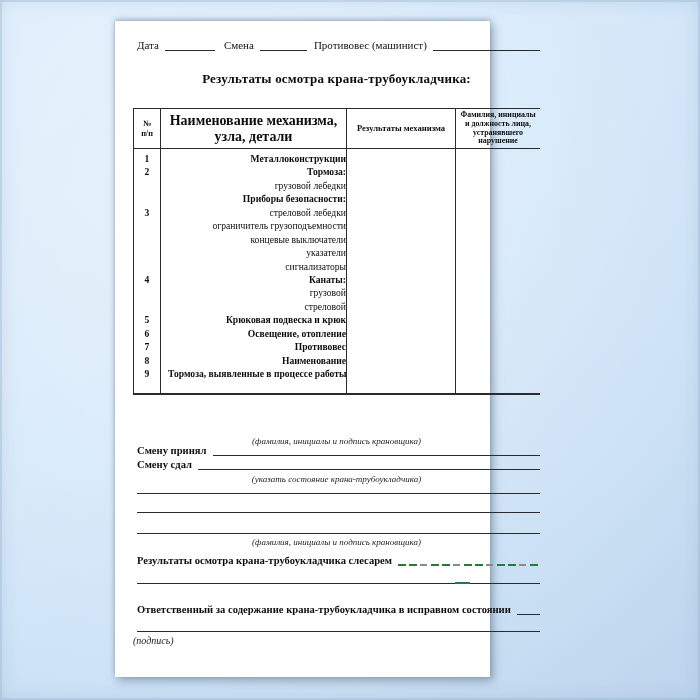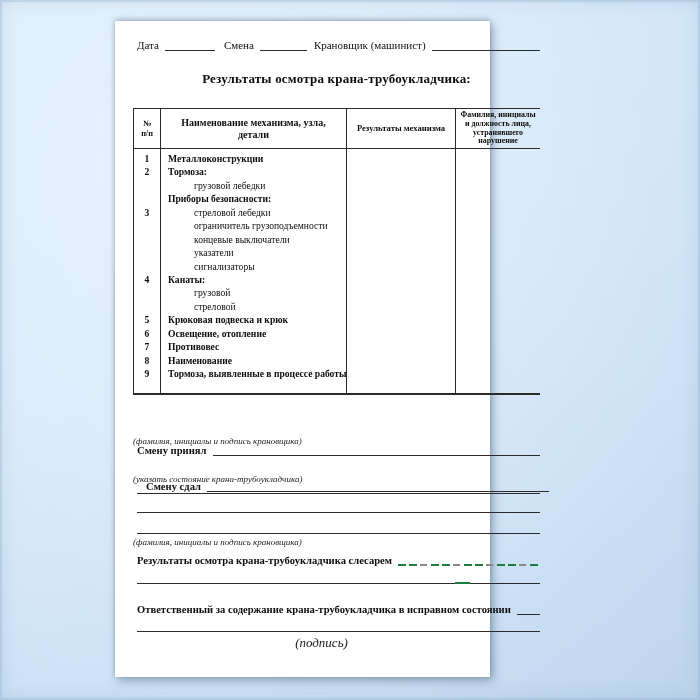--- a/index.html
+++ b/index.html
@@ -29,54 +29,54 @@
   .insp-table{left:18px;top:87px;width:407px;height:287px;border-left:1.3px solid var(--line);border-top:1.7px solid var(--line);border-bottom:2px solid var(--line);box-sizing:border-box;color:#0d0d0d;}
   .thead{display:flex;height:40px;border-bottom:1.5px solid var(--line);box-sizing:border-box;}
   .tbody{display:flex;height:245px;}
   .c1{width:27px;}
   .c2{width:186px;}
   .c3{width:109px;}
   .c4{width:85px;flex:1;}
   .c1,.c2,.c3{border-right:1px solid var(--line);box-sizing:border-box;}
   .th{display:flex;flex-direction:column;align-items:center;justify-content:center;font-weight:bold;text-align:center;line-height:1.12;}
   .th-num{font-size:8.2px;}
-  .th-name{font-size:10px;padding:0 6px;}
+  .th-name{font-size:14px;padding:0 6px;}
   .th-res{font-size:8.6px;padding:0 6px;}
   .th-person{font-size:7.9px;padding:0 3px;}
   .col{padding-top:3px;box-sizing:border-box;}
   .tline{height:13.45px;line-height:13.45px;font-size:9.6px;white-space:nowrap;}
   .col-num .tline{text-align:center;font-weight:bold;}
-  .col-name .tline{padding-left:7px;}
+  .col-name .tline{padding-left:7px;text-align:right;}
   .col-name .tline.b{font-weight:bold;}
   .col-name .tline.ind{padding-left:33px;}
   
   .sig-row{left:22px;width:403px;display:flex;align-items:flex-end;font-size:10.6px;font-weight:bold;color:#0d0d0d;}
   .sig-row .lbl{white-space:nowrap;padding-right:6px;}
-  .hint{left:18px;width:407px;font-style:italic;font-size:9px;color:#1a1a1a;}
+  .hint{left:18px;width:407px;text-align:center;font-style:italic;font-size:9px;color:#1a1a1a;}
   .hr{left:22px;width:403px;height:0;border-top:1.4px solid var(--line);}
   .green-dash{flex:1;height:12px;position:relative;}
   .green-dash::after{content:"";position:absolute;left:0;right:0;bottom:0;height:2.2px;
     background:repeating-linear-gradient(90deg,var(--accent-green) 0 8px,transparent 8px 11px,var(--accent-green) 11px 19px,transparent 19px 22px,#8a8a8a 22px 29px,transparent 29px 33px);}
   .green-seg{position:absolute;left:318px;top:-2px;width:15px;height:2.4px;background:var(--accent-green);}
   .short-ul{width:100%;max-width:78px;}
-  .podpis{left:18px;top:614px;width:377px;text-align:center;font-style:italic;font-size:13px;color:#1a1a1a;}
+  .podpis{left:18px;top:614px;width:377px;text-align:left;font-style:italic;font-size:10px;color:#1a1a1a;}
 </style>
 </head>
 <body>
 
 <div class="frame"></div>
 
 <div class="page">
 
   <div class="abs fields-row">
     <span class="lbl">Дата</span>
     <span class="uline u1"></span>
     <span class="lbl">Смена</span>
     <span class="uline u2"></span>
-    <span class="lbl">Крановщик (машинист)</span>
+    <span class="lbl">Противовес (машинист)</span>
     <span class="uline ufill"></span>
   </div>
 
   <div class="abs doc-title">Результаты осмотра крана-трубоукладчика:</div>
 
   <div class="abs insp-table">
     <div class="thead">
       <div class="c1 th th-num">
         <div>№</div>
         <div>п/п</div>
@@ -128,21 +128,21 @@
       <div class="c4 col"></div>
     </div>
   </div>
 
   <div class="abs sig-row" style="top:397px;margin-top:24px;">
     <span class="lbl">Смену принял</span>
     <span class="uline ufill"></span>
   </div>
   <div class="abs hint" style="top:415px;">(фамилия, инициалы и подпись крановщика)</div>
 
-  <div class="abs sig-row" style="top:457px;margin-left:9px;">
+  <div class="abs sig-row" style="top:435px;">
     <span class="lbl">Смену сдал</span>
     <span class="uline ufill"></span>
   </div>
   <div class="abs hint" style="top:453px;">(указать состояние крана-трубоукладчика)</div>
 
   <div class="abs hr" style="top:472px;"></div>
   <div class="abs hr" style="top:491px;"></div>
   <div class="abs hr" style="top:512px;"></div>
   <div class="abs hint" style="top:516px;">(фамилия, инициалы и подпись крановщика)</div>
 

